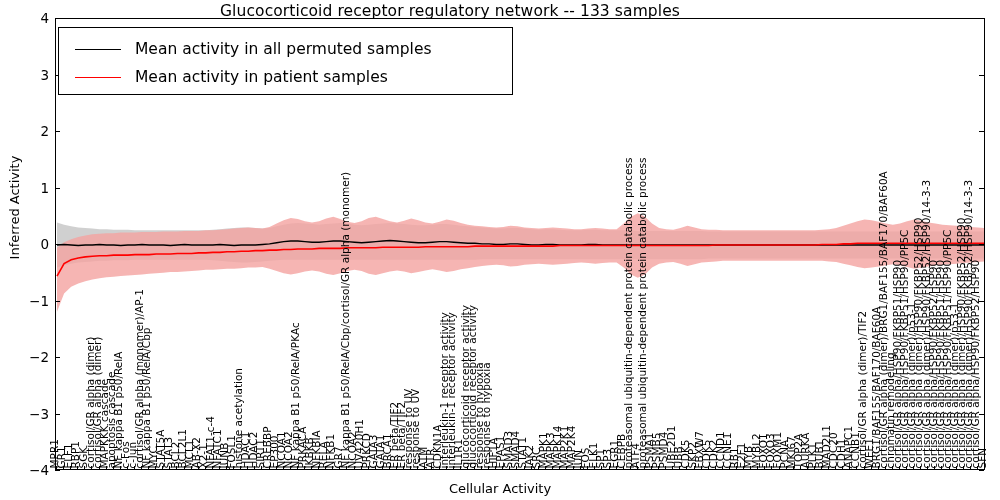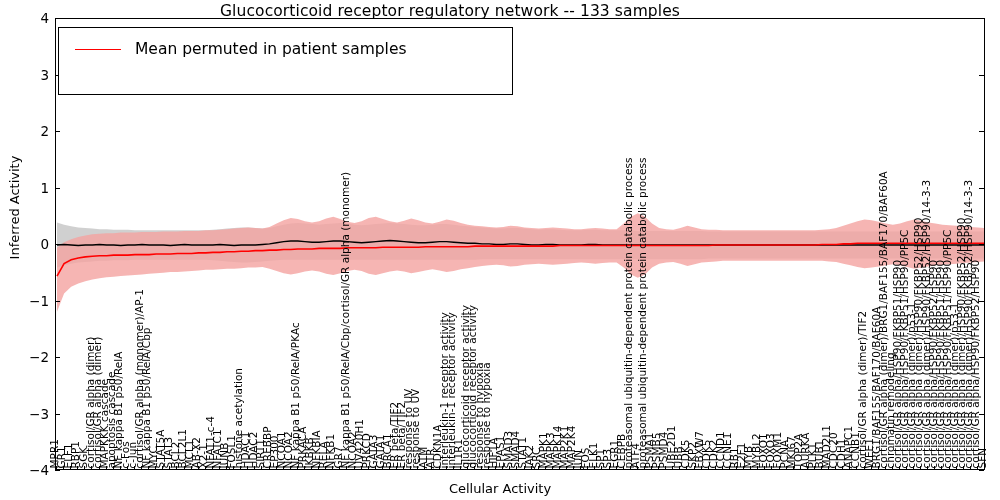--- a/index.html
+++ b/index.html
@@ -348,18 +348,22 @@
       <div class="xl" style="left: 896.78px;">cortisol/GR alpha/HSP90/FKBP51/HSP90/PP5C</div>
       <div class="xl" style="left: 903.864px;">cortisol/GR alpha (dimer)/p53-1</div>
       <div class="xl" style="left: 910.948px;">cortisol/GR alpha (dimer)/HSP90/FKBP52/HSP90</div>
       <div class="xl" style="left: 918.032px;">cortisol/GR alpha (dimer)/HSP90/FKBP52/HSP90/14-3-3</div>
       <div class="xl" style="left: 925.116px;">cortisol/GR alpha/HSP90/FKBP52/HSP90</div>
       <div class="xl" style="left: 932.2px;">SFN</div>
     </div>
 
   <div class="legend">
     <div class="legrow">
+      <span class="legline"></span>
+      <span class="legtxt">Mean activity in all permuted samples</span>
+    </div>
+    <div class="legrow">
       <span class="legline red"></span>
-      <span class="legtxt">Mean permuted in patient samples</span>
+      <span class="legtxt">Mean activity in patient samples</span>
     </div>
   </div>
 
 </div>
 
 </body></html>

